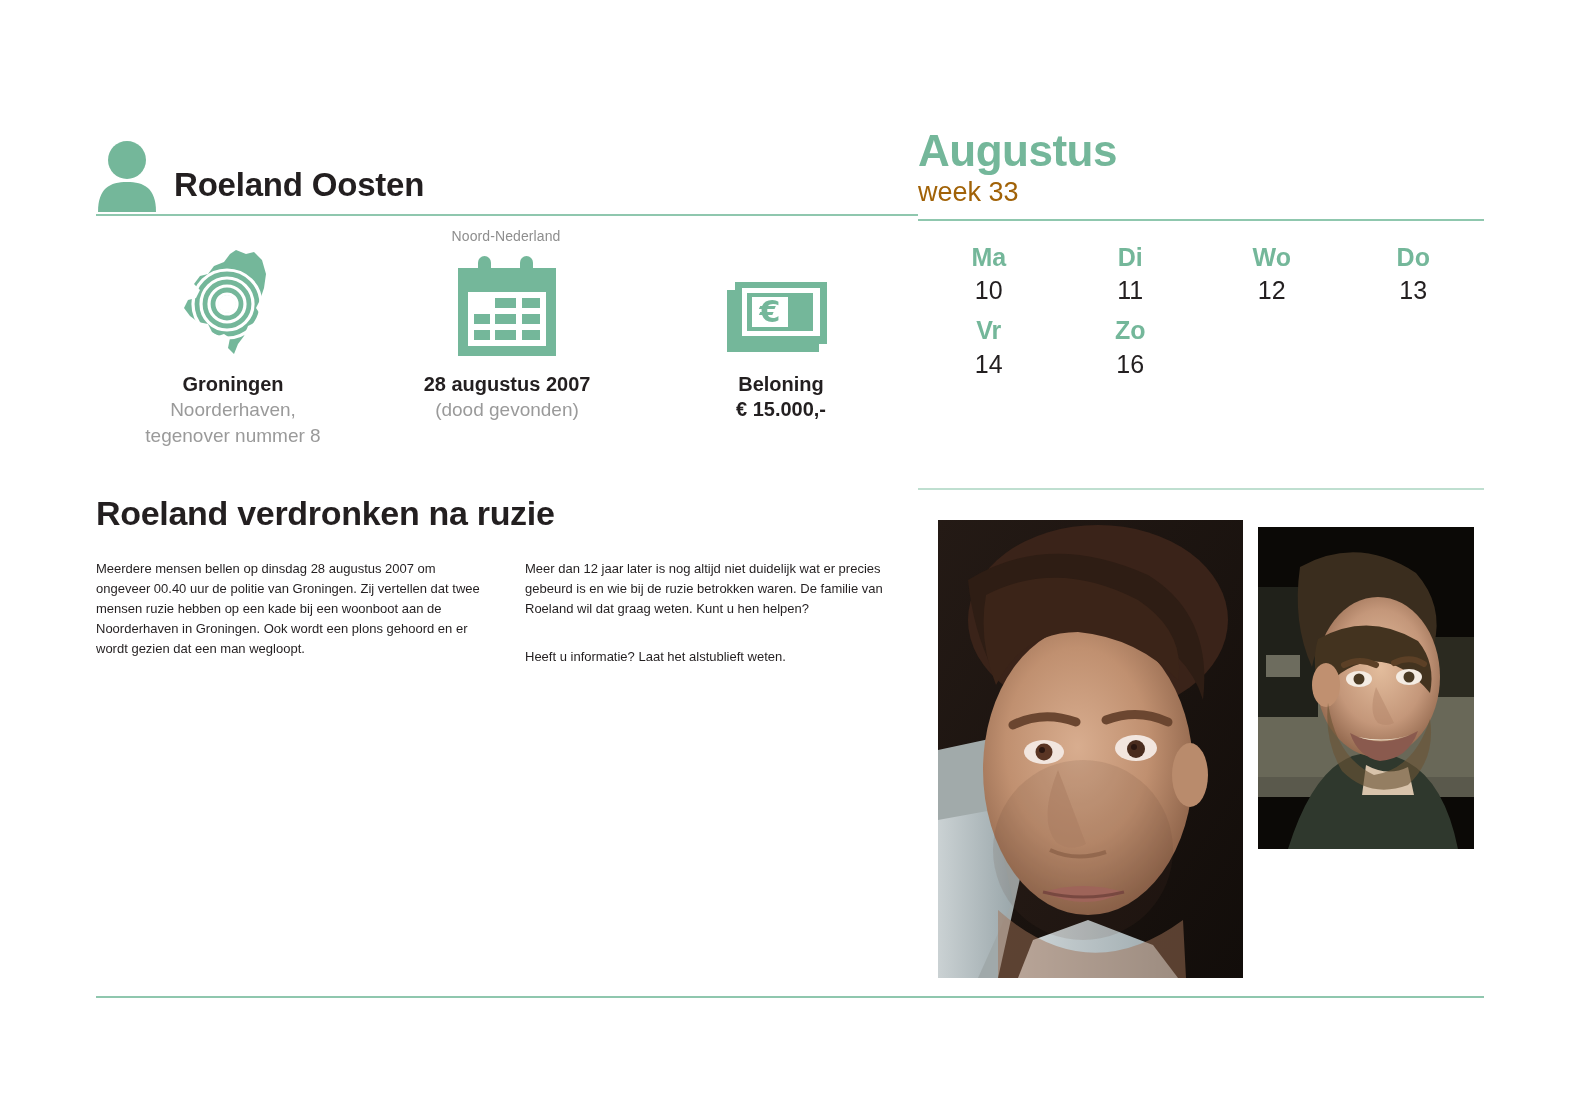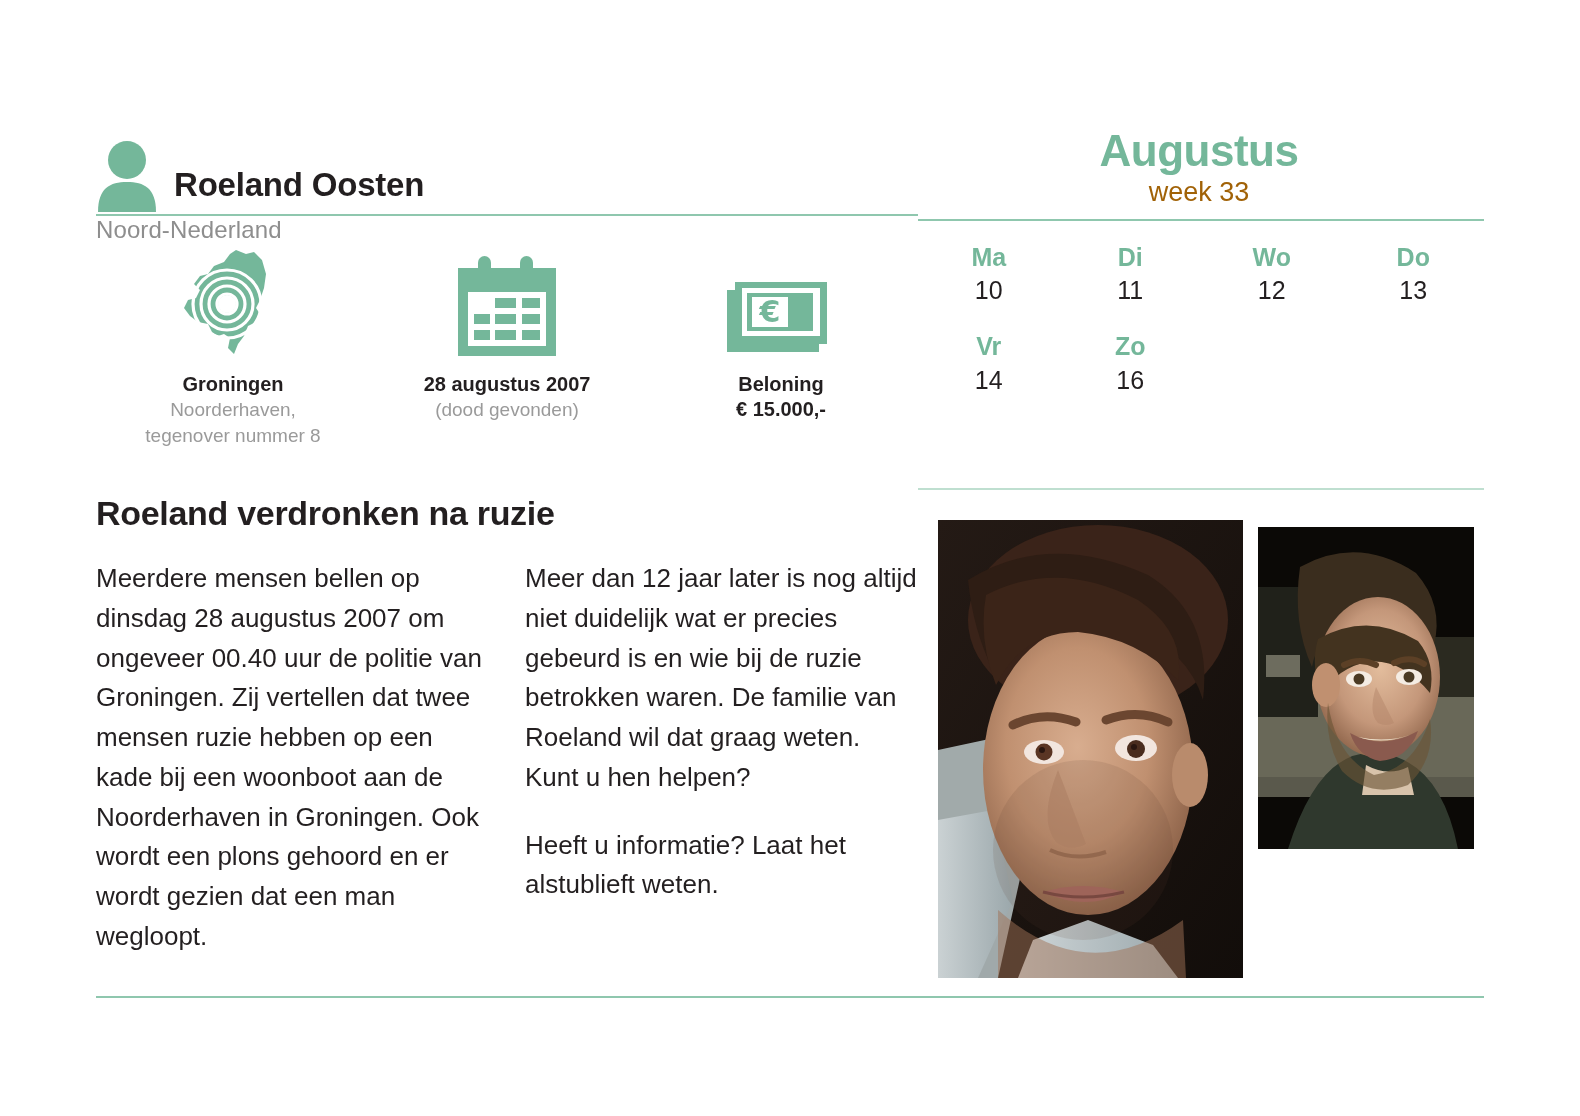--- a/index.html
+++ b/index.html
@@ -60,24 +60,24 @@
     color: #231f20;
     padding-bottom: 8px;
   }
   .rule-green {
     height: 2px;
     background: #8fc7ae;
     width: 100%;
   }
 
   .region-label {
-    text-align: left;
-    font-size: 24px;
+    text-align: center;
+    font-size: 14px;
     color: #8e8e8e;
-    padding-top: 0;
+    padding-top: 12px;
     padding-right: 2px;
     letter-spacing: 0.1px;
   }
 
   
   .facts {
     display: flex;
     margin-top: 4px;
   }
   .fact {
@@ -99,21 +99,21 @@
   }
   .fact-sub {
     font-size: 19px;
     color: #9a9a9a;
     line-height: 1.3;
     margin-top: 1px;
   }
 
   
   .cal-head {
-    text-align: center;
+    text-align: left;
     padding-right: 4px;
   }
   .cal-month {
     font-size: 44px;
     font-weight: bold;
     color: #74b79a;
     line-height: 1.05;
     letter-spacing: -0.5px;
   }
   .cal-week {
@@ -124,21 +124,21 @@
   }
   .cal-rule {
     margin-top: 10px;
     height: 2px;
     background: #8fc7ae;
   }
   .cal-grid {
     margin-top: 20px;
     display: grid;
     grid-template-columns: repeat(4, 1fr);
-    row-gap: 22px;
+    row-gap: 6px;
   }
   .cal-cell {
     text-align: center;
   }
   .cal-dow {
     font-size: 25px;
     font-weight: bold;
     color: #74b79a;
     line-height: 1.35;
   }
@@ -173,21 +173,21 @@
   }
   .cols {
     display: flex;
     gap: 36px;
   }
   .col {
     width: 393px;
   }
   .col p {
     margin: 0 0 28px 0;
-    font-size: 26px;
+    font-size: 13px;
     line-height: 1.53;
     color: #231f20;
   }
   .col p:last-child { margin-bottom: 0; }
 
   
   .photos {
     position: absolute;
     left: 938px;
     top: 520px;

